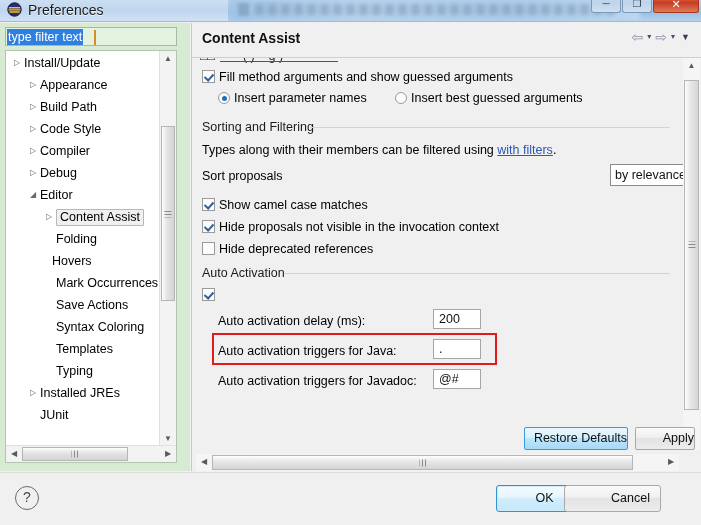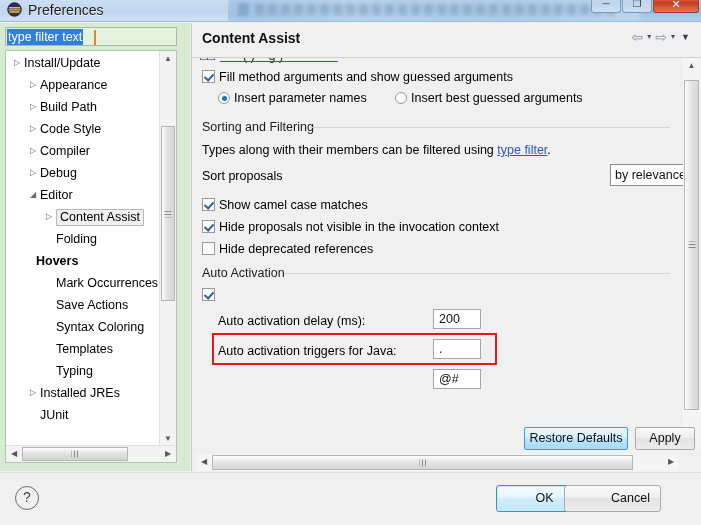--- a/index.html
+++ b/index.html
@@ -319,21 +319,21 @@
   }
 
   
   .btnrow {
     position: absolute; left: 0; bottom: 22px;
     width: 510px; height: 22px;
   }
   .btn {
     position: absolute;
     height: 23px; line-height: 21px;
-    font-size: 12.5px; text-align: center;
+    font-size: 12.5px; text-align: right;
     background: linear-gradient(to bottom, #fafafa 0%, #efefef 45%, #e2e2e2 50%, #ededed 100%);
     border: 1px solid #a8a8a8; border-radius: 2px;
     box-sizing: border-box; color: #111;
   }
   .btn.focus {
     border-color: #3c99dc;
     background: linear-gradient(to bottom, #eaf6fd 0%, #d9f0fc 45%, #bee6fd 50%, #a7d9f5 100%);
   }
   .c-hsb {
     position: absolute; left: 4px; bottom: 0px;
@@ -415,21 +415,21 @@
         <div class="treelist" id="treelist">
             <div class="trow" style="padding-left: 4px;"><span class="arrow">▷</span><span class="lbl">Install/Update</span></div>
             <div class="trow" style="padding-left: 20px;"><span class="arrow">▷</span><span class="lbl">Appearance</span></div>
             <div class="trow" style="padding-left: 20px;"><span class="arrow">▷</span><span class="lbl">Build Path</span></div>
             <div class="trow" style="padding-left: 20px;"><span class="arrow">▷</span><span class="lbl">Code Style</span></div>
             <div class="trow" style="padding-left: 20px;"><span class="arrow">▷</span><span class="lbl">Compiler</span></div>
             <div class="trow" style="padding-left: 20px;"><span class="arrow">▷</span><span class="lbl">Debug</span></div>
             <div class="trow" style="padding-left: 20px;"><span class="arrow">◢</span><span class="lbl">Editor</span></div>
             <div class="trow sel" style="padding-left: 36px;"><span class="arrow">▷</span><span class="lbl">Content Assist</span></div>
             <div class="trow" style="padding-left: 36px;"><span class="arrow"></span><span class="lbl">Folding</span></div>
-            <div class="trow" style="padding-left: 16px; font-weight: bold;"><span class="arrow"></span><span class="lbl">Hovers</span></div>
+            <div class="trow" style="padding-left: 32px;"><span class="arrow"></span><span class="lbl">Hovers</span></div>
             <div class="trow" style="padding-left: 36px;"><span class="arrow"></span><span class="lbl">Mark Occurrences</span></div>
             <div class="trow" style="padding-left: 36px;"><span class="arrow"></span><span class="lbl">Save Actions</span></div>
             <div class="trow" style="padding-left: 36px;"><span class="arrow"></span><span class="lbl">Syntax Coloring</span></div>
             <div class="trow" style="padding-left: 36px;"><span class="arrow"></span><span class="lbl">Templates</span></div>
             <div class="trow" style="padding-left: 36px;"><span class="arrow"></span><span class="lbl">Typing</span></div>
             <div class="trow" style="padding-left: 20px;"><span class="arrow">▷</span><span class="lbl">Installed JREs</span></div>
             <div class="trow" style="padding-left: 20px;"><span class="arrow"></span><span class="lbl">JUnit</span></div>
           </div>
 
         <div class="tree-vsb">
@@ -480,21 +480,21 @@
           <span class="rb on"></span><span>Insert parameter names</span>
         </div>
         <div class="row" style="left:203px; top:33px;">
           <span class="rb"></span><span>Insert best guessed arguments</span>
         </div>
 
         <div class="grouplbl" style="left:10px; top:62px;">Sorting and Filtering</div>
         <div class="groupline" style="left:118px; top:69px; width:360px;"></div>
 
         <div class="row" style="left:10px; top:85px;">
-          <span>Types along with their members can be filtered using </span><span class="link">type filter</span><span>.</span>
+          <span>Types along with their members can be filtered using </span><span class="link">with filters</span><span>.</span>
         </div>
 
         <div class="row" style="left:10px; top:111px;">Sort proposals</div>
         <div class="combo" style="left:418px; top:106px; width:80px; height:22px;">by relevance</div>
 
         <div class="row" style="left:10px; top:140px;">
           <span class="cb on"></span><span>Show camel case matches</span>
         </div>
         <div class="row" style="left:10px; top:162px;">
           <span class="cb on"></span><span>Hide proposals not visible in the invocation context</span>
@@ -510,20 +510,21 @@
           <span class="cb on"></span>
         </div>
 
         <div class="row" style="left:26px; top:256px;">Auto activation delay (ms):</div>
         <div class="tfield" style="left:241px; top:251px; width:48px; height:20px;">200</div>
 
         <div class="row" style="left:26px; top:286px;">Auto activation triggers for Java:</div>
         <div class="tfield" style="left:241px; top:281px; width:48px; height:20px;">.</div>
         <div class="redbox" style="left:20px; top:275px; width:285px; height:32px;"></div>
 
+        <div class="row" style="left:26px; top:316px;">Auto activation triggers for Javadoc:</div>
         <div class="tfield" style="left:241px; top:311px; width:48px; height:20px;">@#</div>
 
         <div class="c-vsb">
           <div class="sb-arrow" style="top:0; width:17px;">▲</div>
           <div class="thumb">
             <span class="grip-v"></span>
           </div>
           <div class="sb-arrow" style="bottom:0; width:17px;">▼</div>
         </div>
       </div>

